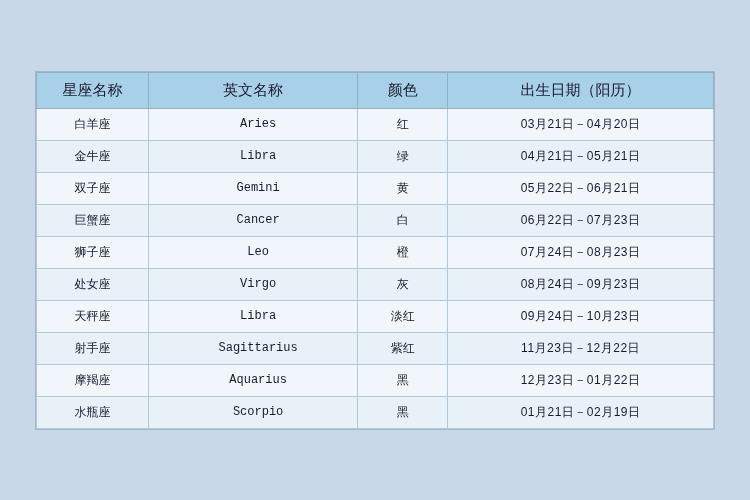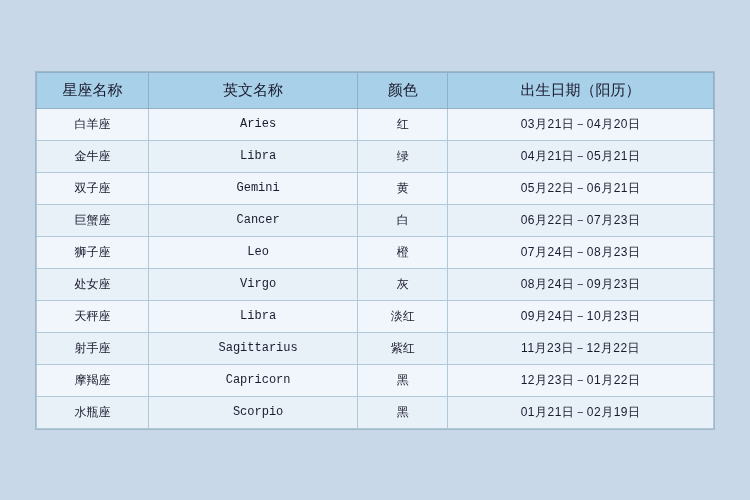--- a/index.html
+++ b/index.html
@@ -125,21 +125,21 @@
           <td>09月24日－10月23日</td>
         </tr>
         <tr>
           <td>射手座</td>
           <td>Sagittarius</td>
           <td>紫红</td>
           <td>11月23日－12月22日</td>
         </tr>
         <tr>
           <td>摩羯座</td>
-          <td>Capricorn</td>
+          <td>Aquarius</td>
           <td>黑</td>
           <td>12月23日－01月22日</td>
         </tr>
         <tr>
           <td>水瓶座</td>
           <td>Scorpio</td>
           <td>黑</td>
           <td>01月21日－02月19日</td>
         </tr>
       </tbody>

